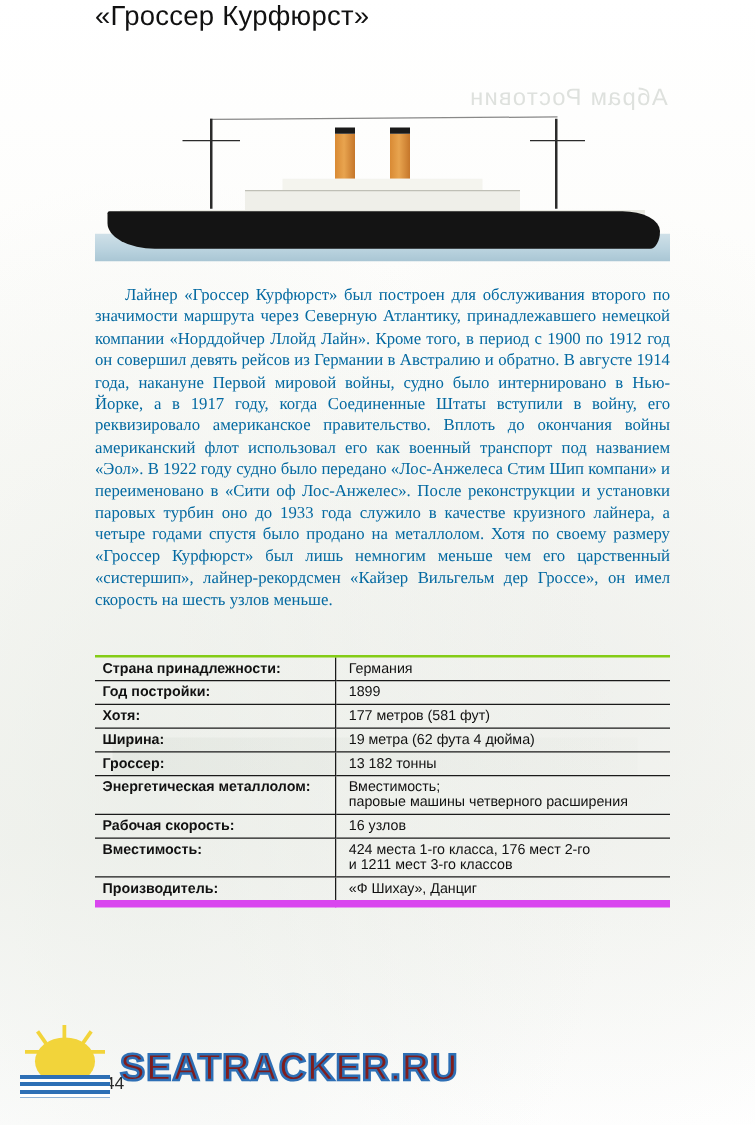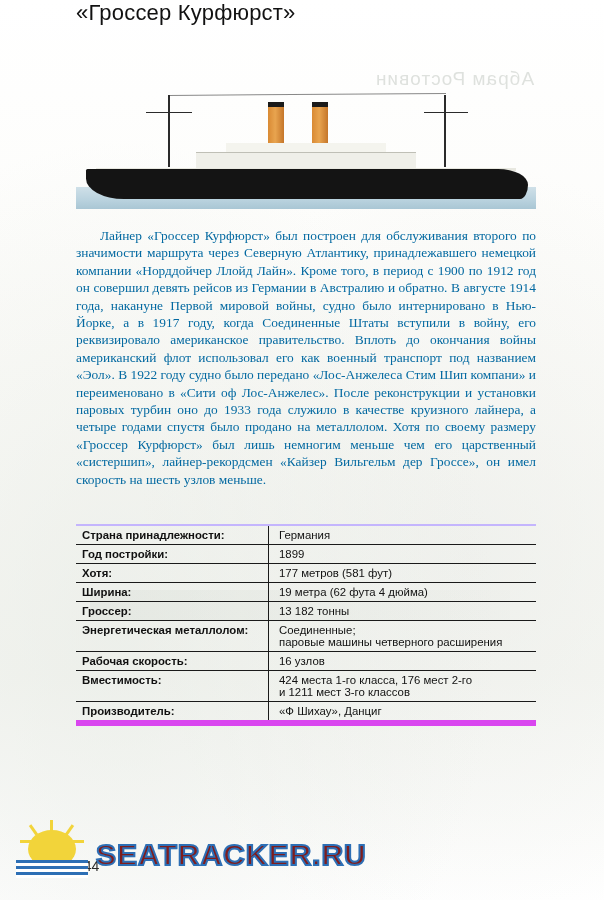--- a/index.html
+++ b/index.html
@@ -180,21 +180,21 @@
     width: 460px;
     border-collapse: collapse;
     font-family: "Liberation Sans", sans-serif;
     font-size: 11.4px;
     color: #111;
   }
   .spec-table tr {
     border-bottom: 1px solid #1a1a1a;
   }
   .spec-table tr:first-child {
-    border-top: 2px solid #c4b5fd;
+    border-top: 2px solid #84cc16;
   }
   .spec-table tr:last-child {
     border-bottom: 6px solid #d946ef;
   }
   .spec-table td {
     padding: 3px 6px 3px 6px;
     vertical-align: top;
   }
   .spec-table td.k {
     width: 180px;
@@ -321,21 +321,21 @@
         </tr>
         <tr>
           <td class="k">Гроссер:</td>
           <td class="v">
             <span class="vline">13 182 тонны</span>
           </td>
         </tr>
         <tr>
           <td class="k">Энергетическая металлолом:</td>
           <td class="v">
-            <span class="vline">Соединенные;</span>
+            <span class="vline">Вместимость;</span>
             <span class="vline">паровые машины четверного расширения</span>
           </td>
         </tr>
         <tr>
           <td class="k">Рабочая скорость:</td>
           <td class="v">
             <span class="vline">16 узлов</span>
           </td>
         </tr>
         <tr>

